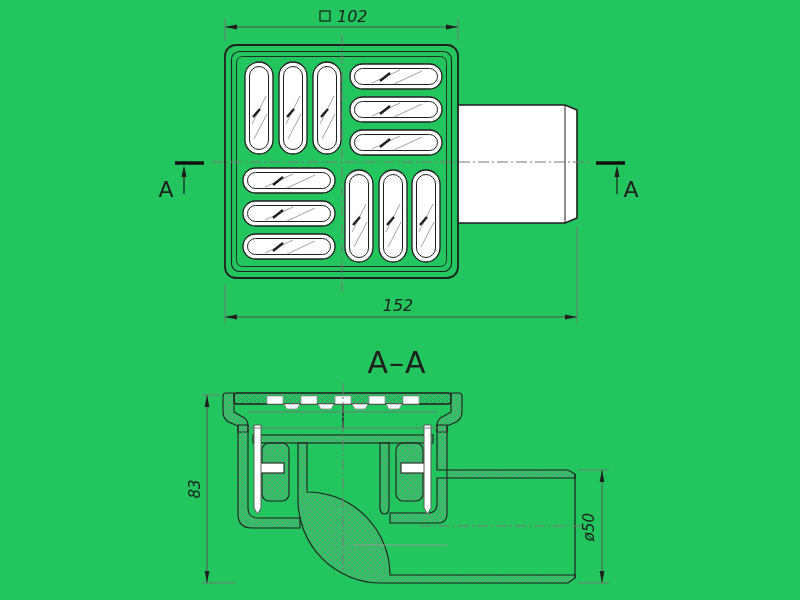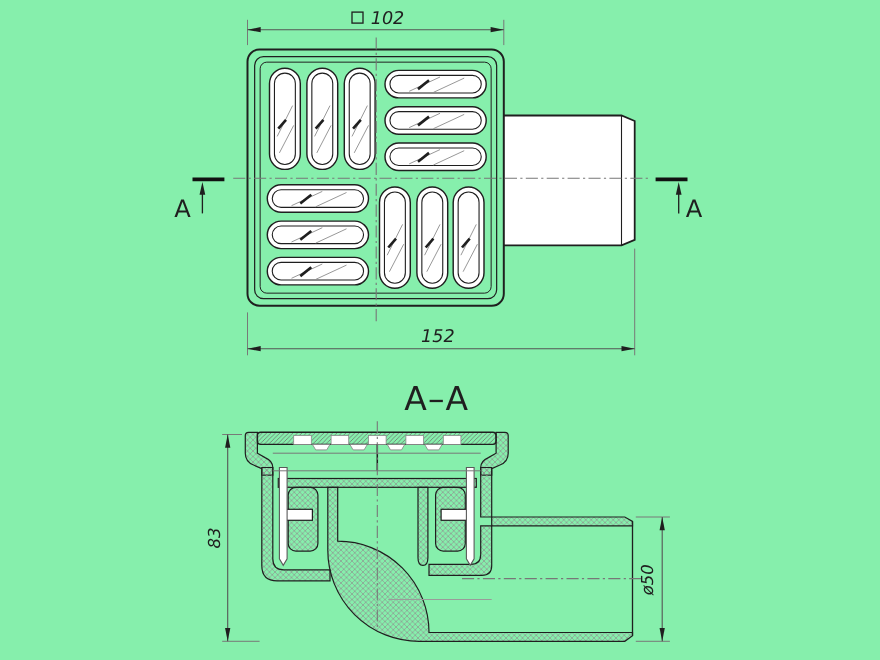--- a/index.html
+++ b/index.html
@@ -1,16 +1,16 @@
 <!DOCTYPE html>
 <html><head>
 <meta charset="utf-8">
 <style>
   html,body{margin:0;padding:0;background:#ffffff;}
-  .stage{width:800px;height:600px;background:#86efac;position:relative;overflow:hidden;}
+  .stage{width:800px;height:600px;background:#22c55e;position:relative;overflow:hidden;}
   svg{display:block;}
   text{font-family:"DejaVu Sans","Liberation Sans",sans-serif;fill:#1f1f1f;}
   .dimnum{font-style:italic;font-size:16px;}
   .dimnum-sm{font-style:italic;font-size:15px;}
   .seclabel{font-size:22px;}
   .sectitle{font-size:30px;letter-spacing:1px;}
   .outline{stroke:#1f1f1f;fill:none;}
   .thin{stroke:#777777;stroke-width:0.9;fill:none;}
   .dimline{stroke:#555555;stroke-width:1;fill:none;}
   .centerline{stroke:#777777;stroke-width:1;fill:none;stroke-dasharray:11 3 2 3;}

